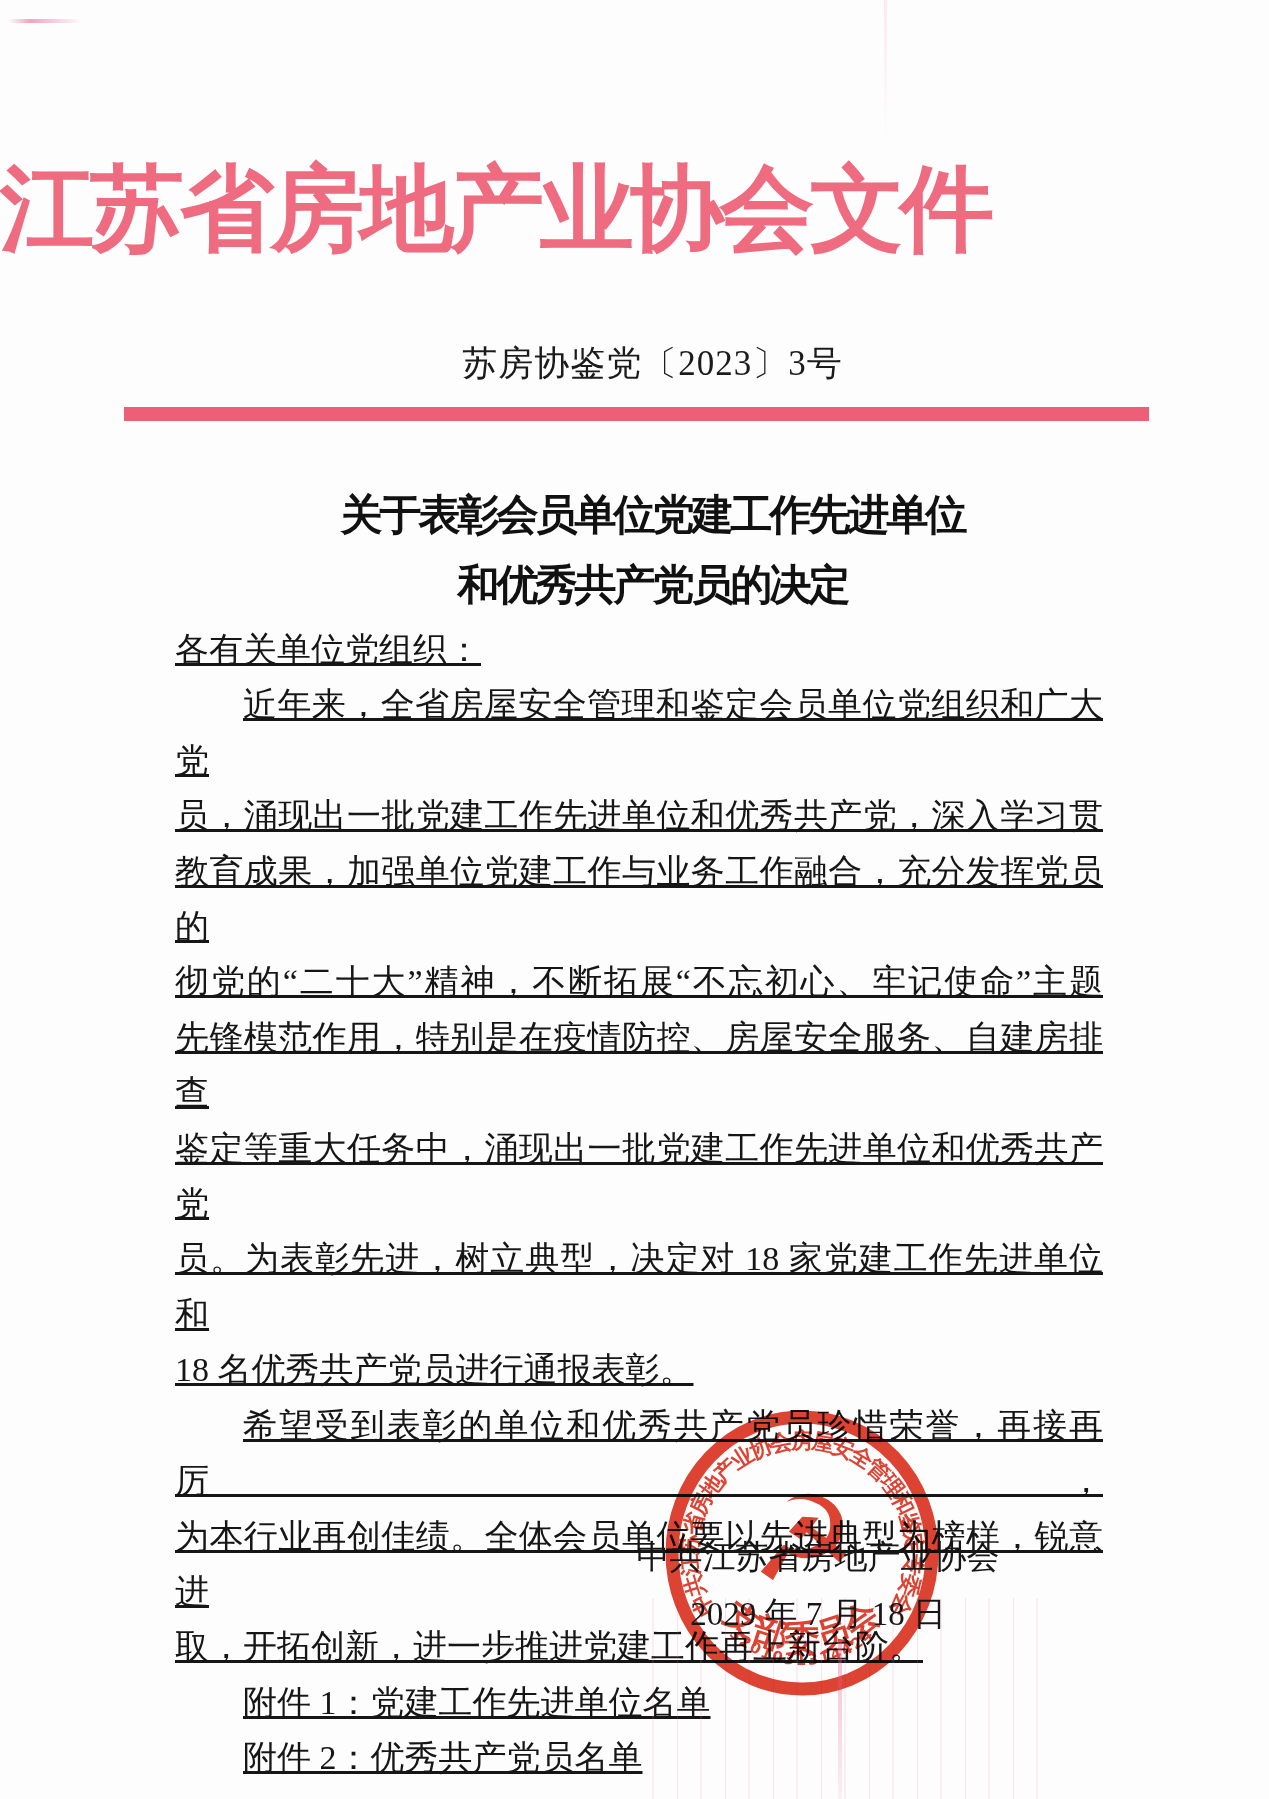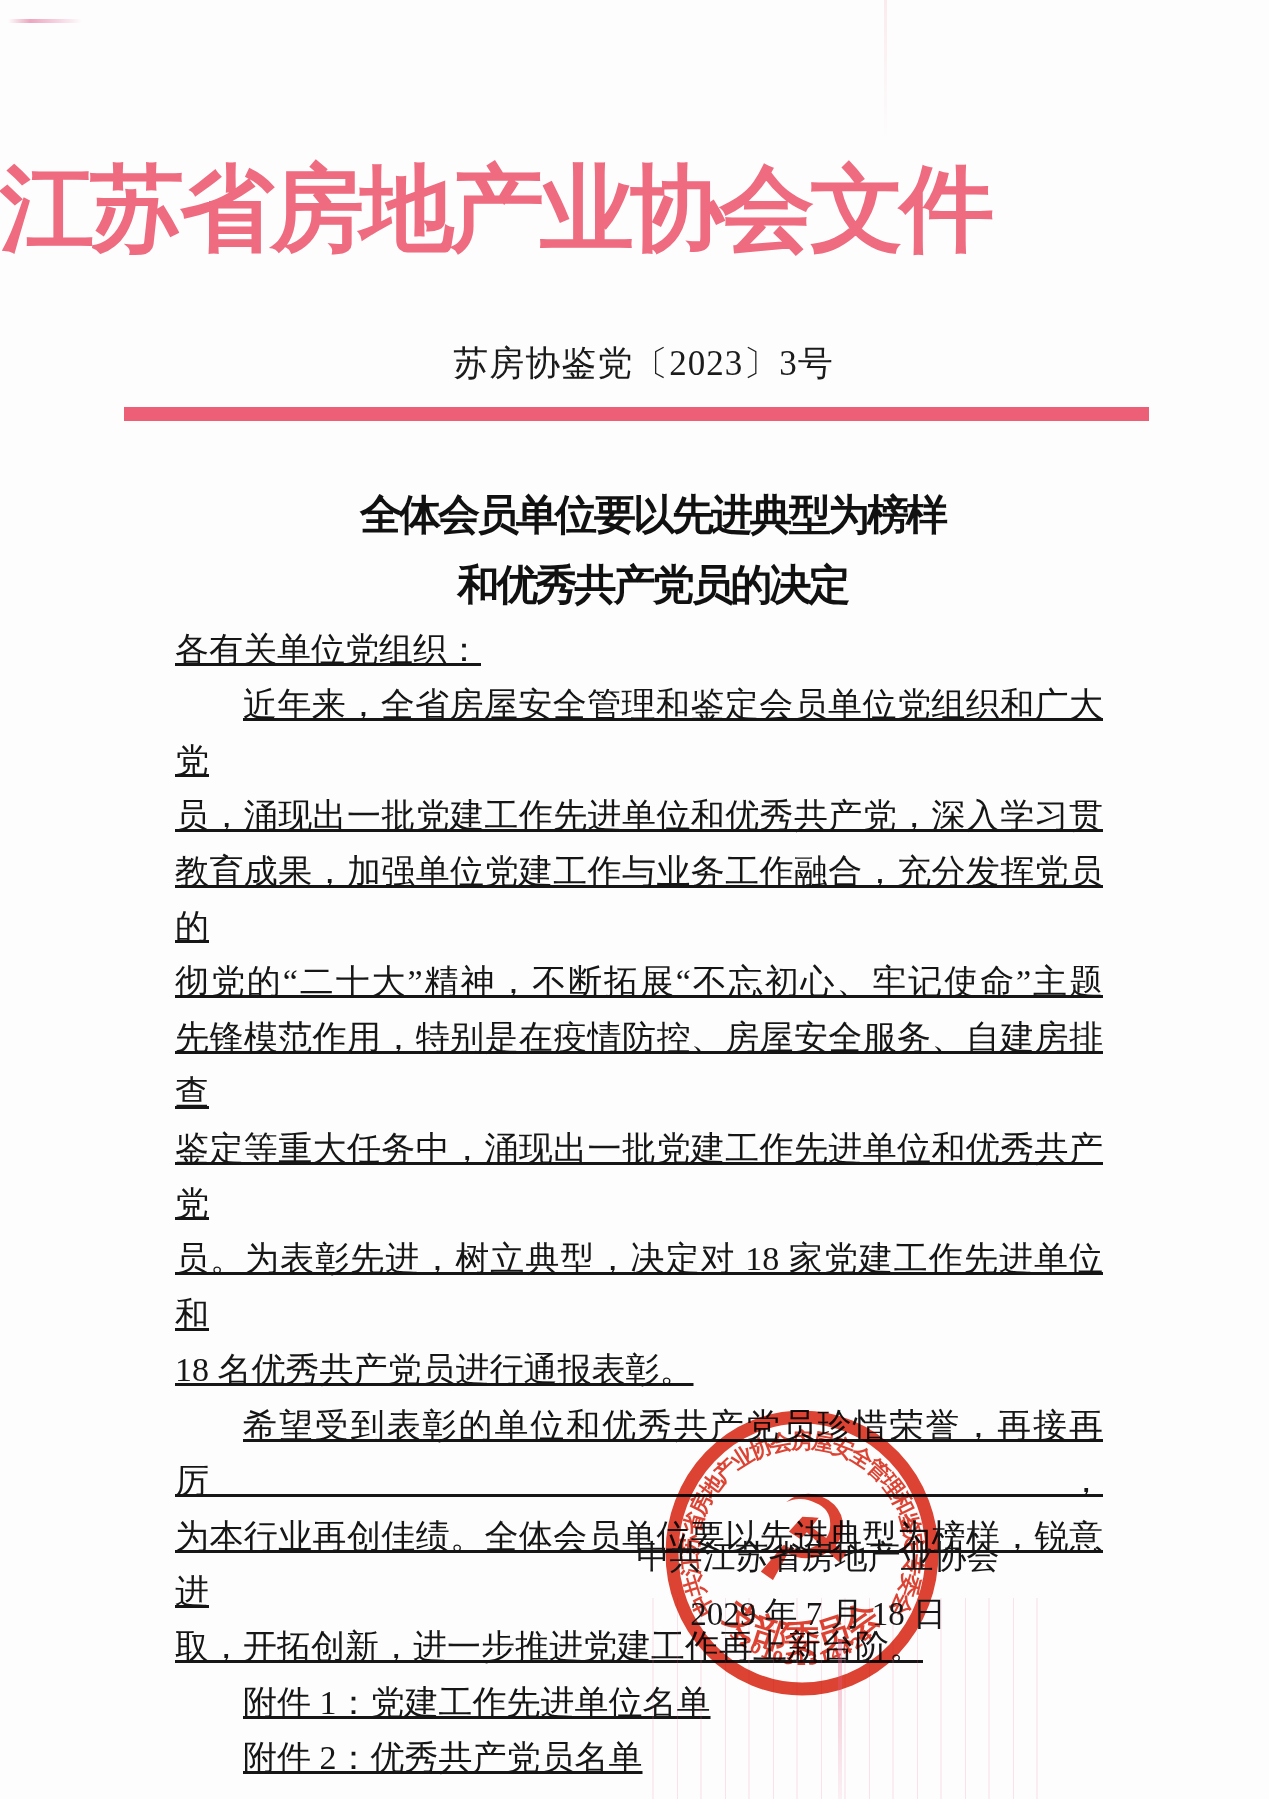--- a/index.html
+++ b/index.html
@@ -12,21 +12,21 @@
     color:#1b1b1b;
   }
   .header-title{
     position:absolute;top:146px;left:0;width:1269px;
     font-size:94px;font-weight:bold;
     letter-spacing:-4px;
     color:#ef6b80;
     white-space:nowrap;
   }
   .doc-number{
-    position:absolute;top:340px;left:166px;width:955px;
+    position:absolute;top:340px;left:175px;width:955px;
     text-align:center;
     font-size:35px;
     letter-spacing:1px;
     color:#1b1b1b;
   }
   .red-rule{
     position:absolute;top:407px;left:124px;
     width:1025px;height:14px;
     background:#ec5f77;
   }
@@ -90,21 +90,21 @@
   <div class="streak-top-left"></div>
   <div class="streak-right-top"></div>
 
   <div class="header-title">江苏省房地产业协会文件</div>
 
   <div class="doc-number">苏房协鉴党〔2023〕3号</div>
 
   <div class="red-rule"></div>
 
   <div class="doc-title">
-    <div>全体会员单位要以先进典型为榜样</div>
+    <div>关于表彰会员单位党建工作先进单位</div>
     <div>和优秀共产党员的决定</div>
   </div>
 
   <div class="body-text">
       <div class="line">各有关单位党组织：</div>
       <div class="line indent jfull">近年来，全省房屋安全管理和鉴定会员单位党组织和广大党</div>
       <div class="line jfull">员，涌现出一批党建工作先进单位和优秀共产党，深入学习贯</div>
       <div class="line jfull">教育成果，加强单位党建工作与业务工作融合，充分发挥党员的</div>
       <div class="line jfull">彻党的“二十大”精神，不断拓展“不忘初心、牢记使命”主题</div>
       <div class="line jfull">先锋模范作用，特别是在疫情防控、房屋安全服务、自建房排查</div>

